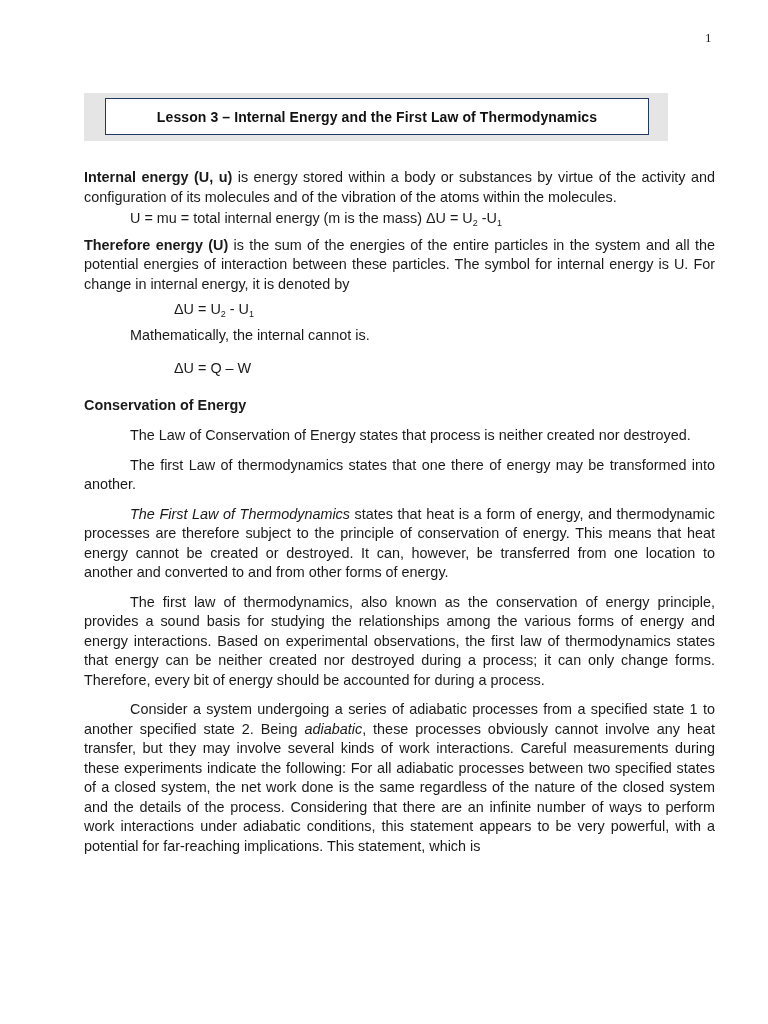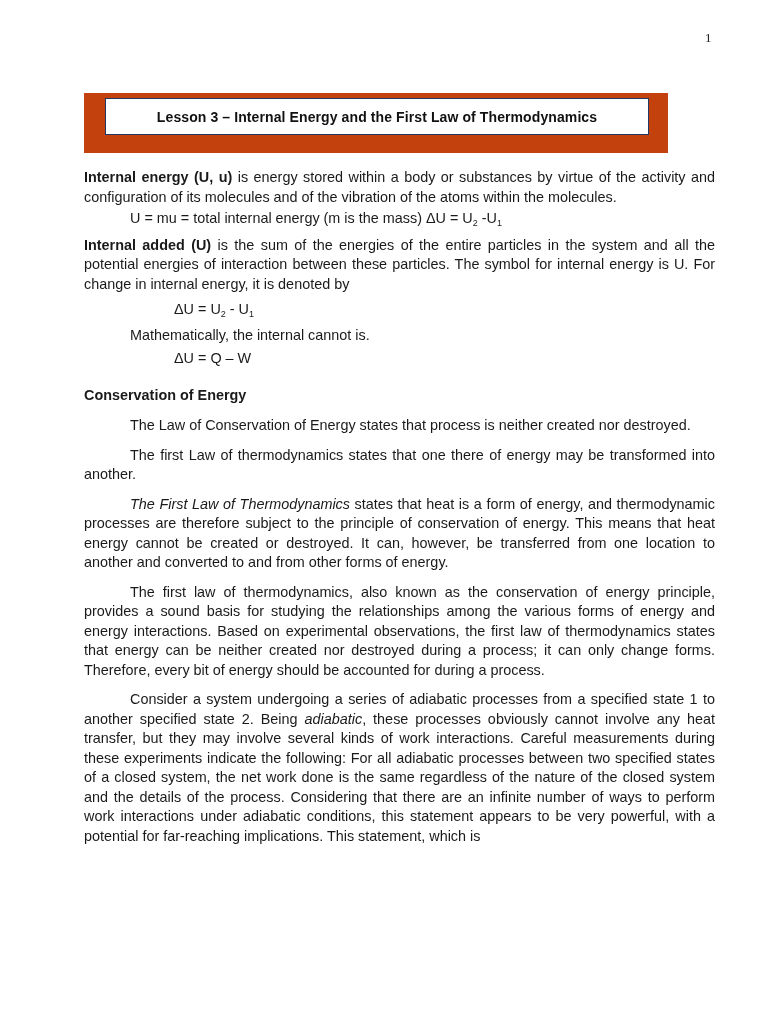--- a/index.html
+++ b/index.html
@@ -6,22 +6,22 @@
   body {
     width: 768px; height: 1024px; position: relative; overflow: hidden;
     font-family: "Liberation Sans", "DejaVu Sans", sans-serif;
     color: #1a1a1a;
   }
   .page-number {
     position: absolute; top: 30px; left: 705px;
     font-family: "Liberation Serif", serif; font-size: 13px; color: #222;
   }
   .title-band {
-    position: absolute; left: 84px; top: 93px; width: 584px; height: 60px;
-    background: #c2410c;
+    position: absolute; left: 84px; top: 93px; width: 584px; height: 48px;
+    background: #e5e5e5;
   }
   .title-box {
     position: absolute; left: 21px; top: 5px; width: 544px; height: 37px;
     background: #ffffff; border: 1.5px solid #1f3864; box-sizing: border-box;
     display: flex; align-items: center; justify-content: center;
   }
   .title-text { font-size: 14px; font-weight: bold; color: #111; letter-spacing: 0.1px; }
 
   .content {
     position: absolute; left: 84px; top: 168px; width: 631px;
@@ -47,27 +47,27 @@
   </div>
 </div>
 
 <div class="content">
 
   <p class="just"><b>Internal energy (U, u)</b><span> is energy stored within a body or substances by virtue of the activity and configuration of its molecules and of the vibration of the atoms within the molecules.</span></p>
 
 
   <p class="indent1" style="margin-top:2px"><span>U = mu = total internal energy (m is the mass) ΔU = U</span><sub>2</sub><span> -U</span><sub>1</sub></p>
 
-  <p class="just" style="margin-top:7px"><b>Internal added (U)</b><span> is the sum of the energies of the entire particles in the system and all the potential energies of interaction between these particles. The symbol for internal energy is U.  For change in internal energy, it is denoted by</span></p>
+  <p class="just" style="margin-top:7px"><b>Therefore energy (U)</b><span> is the sum of the energies of the entire particles in the system and all the potential energies of interaction between these particles. The symbol for internal energy is U.  For change in internal energy, it is denoted by</span></p>
 
   <p class="indent2" style="margin-top:6px"><span>ΔU = U</span><sub>2</sub><span> - U</span><sub>1</sub></p>
 
   <p class="indent1" style="margin-top:6px">Mathematically, the internal cannot is.</p>
 
-  <p class="indent2" style="margin-top:4px">ΔU = Q – W</p>
+  <p class="indent2" style="margin-top:14px">ΔU = Q – W</p>
 
 
   <p class="b" style="margin-top:17px">Conservation of Energy</p>
 
   <p class="ti just" style="margin-top:11px">The Law of Conservation of Energy states that process is neither created nor destroyed.</p>
 
   <p class="ti just" style="margin-top:10px">The first Law of thermodynamics states that one there of energy may be transformed into another.</p>
 
   <p class="ti just" style="margin-top:10px"><span class="bi">The First Law of Thermodynamics</span><span> states that heat is a form of energy, and thermodynamic processes are therefore subject to the principle of conservation of energy. This means that heat energy cannot be created or destroyed. It can, however, be transferred from one location to another and converted to and from other forms of energy.</span></p>
 

